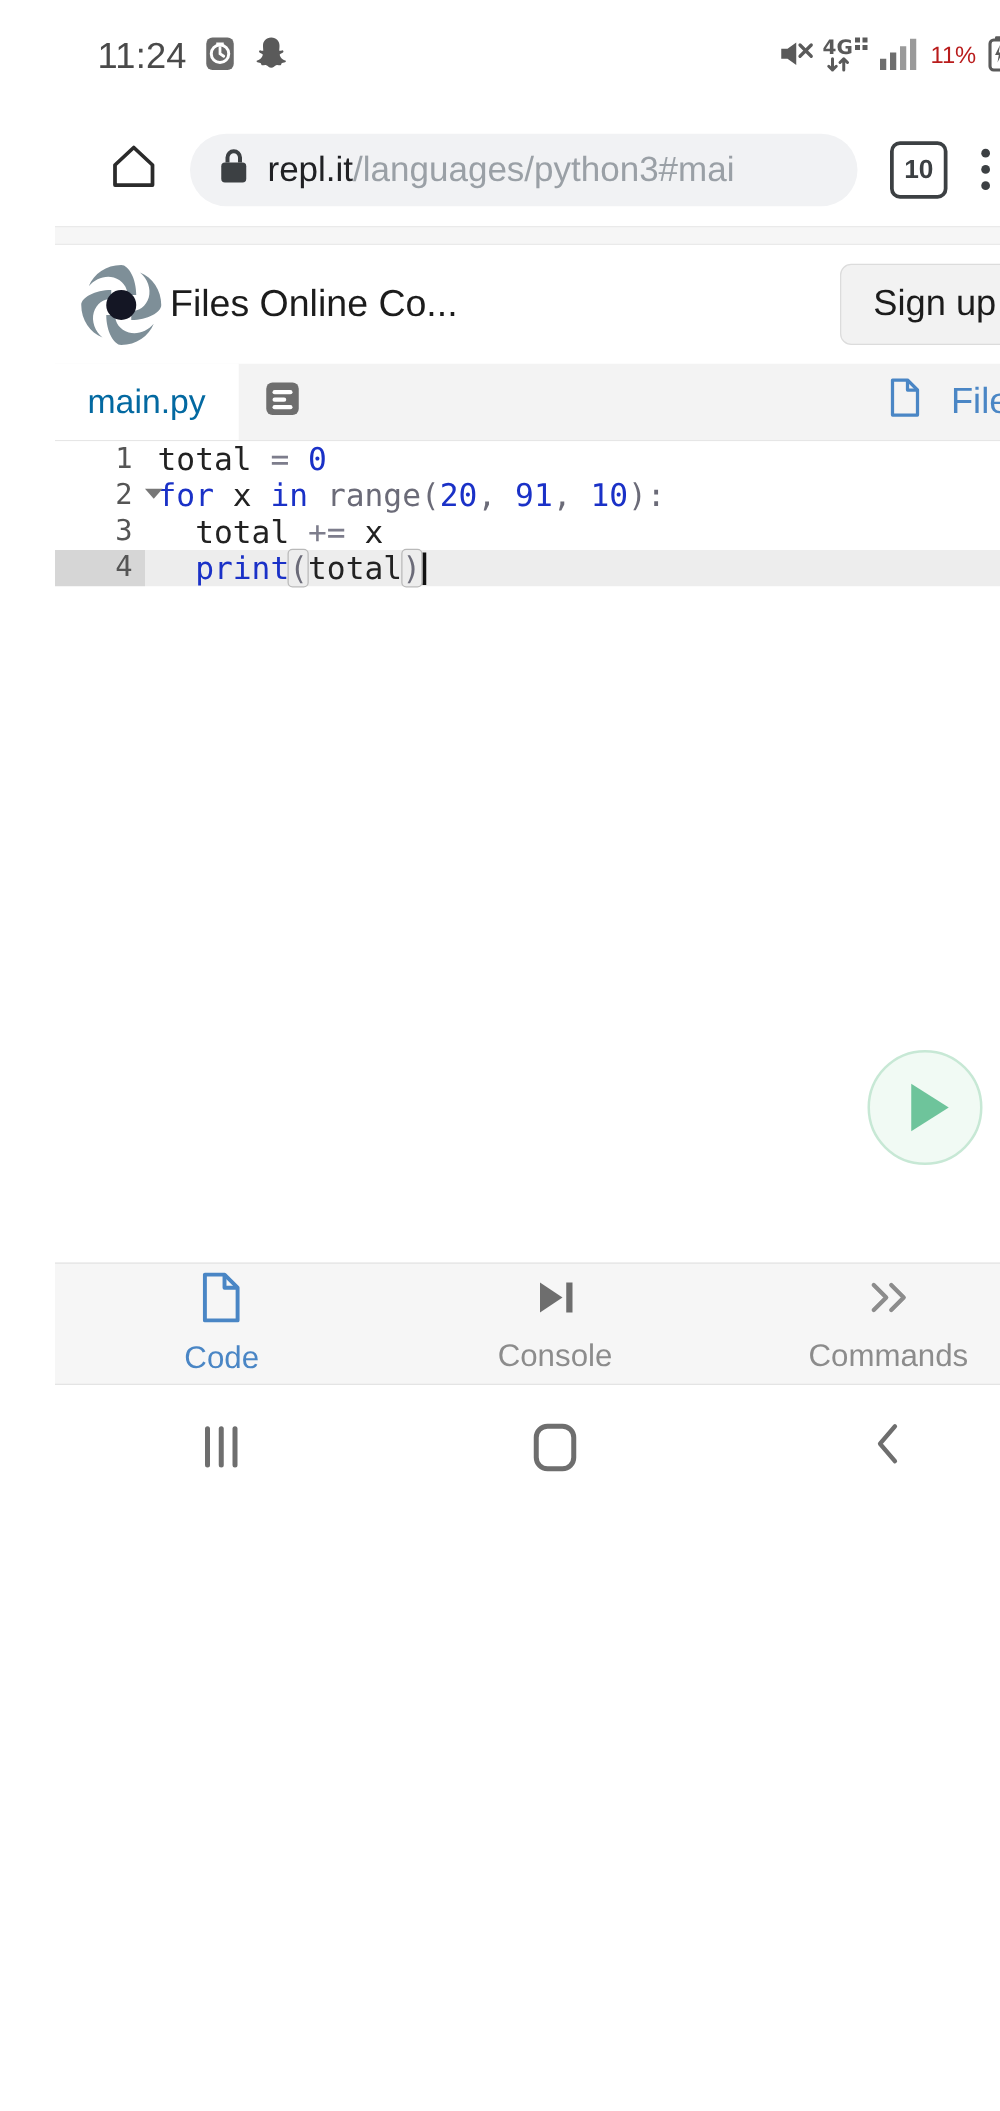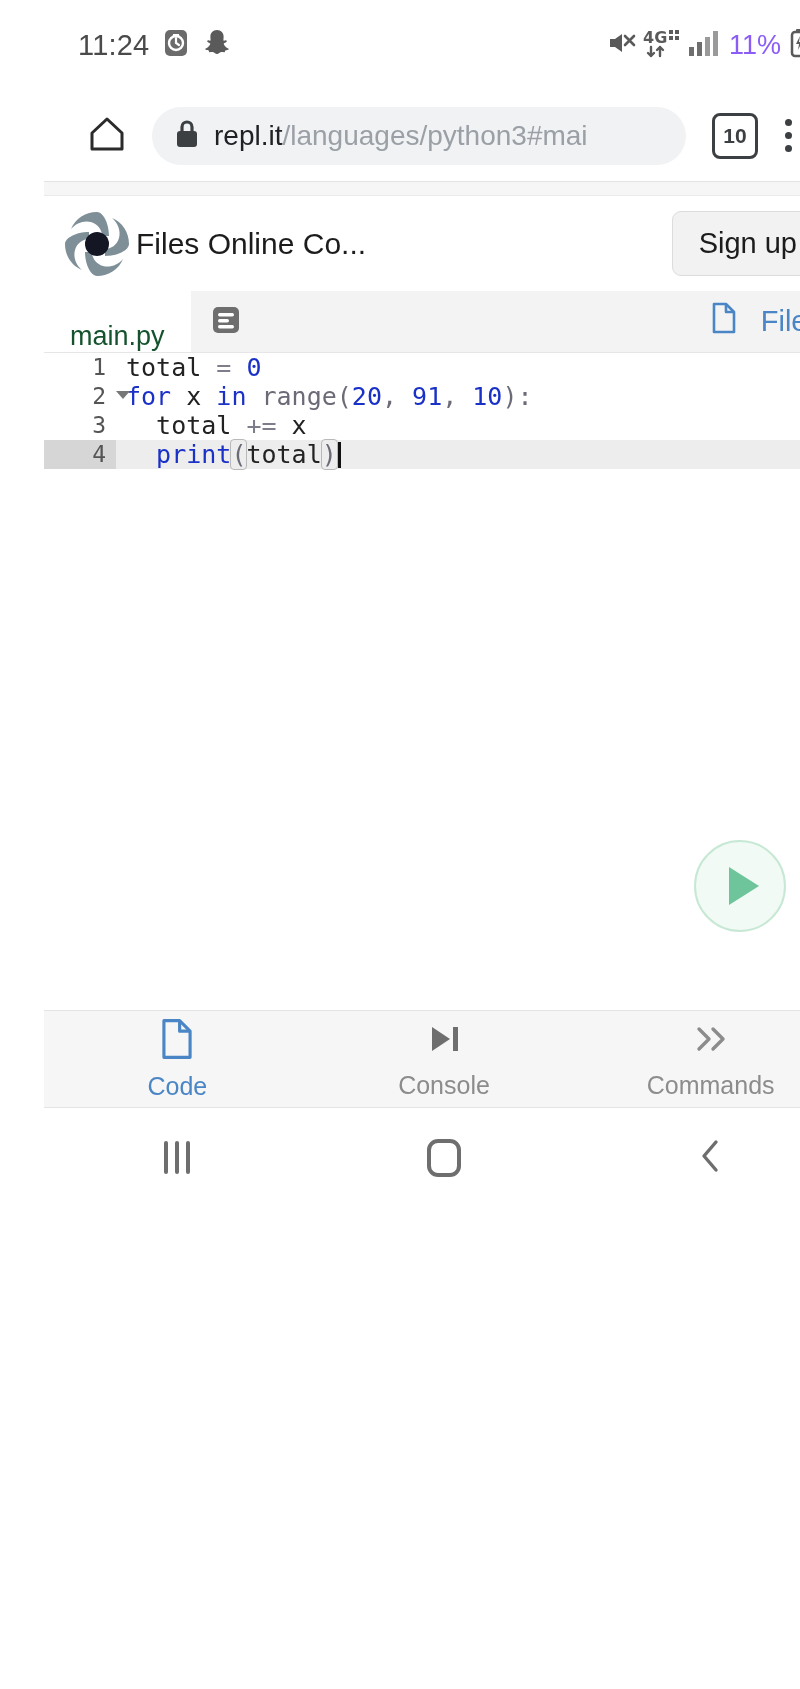--- a/index.html
+++ b/index.html
@@ -7,21 +7,21 @@
     font-family:"Liberation Sans", sans-serif; }
 
   .phone { position:relative; width:800px; height:1207px; background:#fff; overflow:hidden;margin-left:44px; }
 
   
   .statusbar { height:90px; display:flex; align-items:center;
     padding:0 34px; background:#fff; }
   .sb-left { display:flex; align-items:center; gap:14px; }
   .sb-time { font-size:29px; color:#4a4a4a; letter-spacing:.2px; }
   .sb-right { margin-left:auto; display:flex; align-items:center; gap:7px; }
-  .sb-pct { font-size:27px; color:#8b5cf6; margin-left:2px; }
+  .sb-pct { font-size:19px; color:#b91c1c; margin-left:2px; }
   .icn { display:inline-block; vertical-align:middle; }
 
   
   .browserbar { height:92px; display:flex; align-items:center;
     padding:0 34px; background:#fff; border-bottom:1px solid #e3e3e3; }
   .home-btn { width:58px; display:flex; justify-content:center; align-items:center; }
   .omnibox { flex:1; height:58px; margin:0 16px; background:#f1f2f4;
     border-radius:29px; display:flex; align-items:center; padding:0 22px;
     overflow:hidden; }
   .omnibox .lock { margin-right:14px; flex:0 0 auto; }
@@ -44,22 +44,22 @@
   .logo { width:74px; height:74px; flex:0 0 auto; }
   .apptitle { font-size:30px; color:#1c1c1c; margin-left:2px;
     white-space:nowrap; overflow:hidden; }
   .signup { margin-left:auto; background:#f2f2f2; border:1px solid #dcdcdc;
     border-radius:9px; padding:15px 26px; font-size:29px; color:#1c1c1c;
     font-family:"Liberation Sans", sans-serif;text-align:center; }
 
   
   .tabrow { height:62px; display:flex; align-items:stretch; background:#f3f3f3;
     border-bottom:1px solid #e6e6e6; }
-  .filetab { background:#fff; display:flex; align-items:flex-end;
-    padding:0 26px 0 26px; font-size:27px; color:#14532d; }
+  .filetab { background:#fff; display:flex; align-items:center;
+    padding:0 26px 0 26px; font-size:27px; color:#0369a1; }
   .fmt-icon { display:flex; align-items:center; padding:0 18px; }
   .files-link { margin-left:auto; display:flex; align-items:center; gap:24px;
     padding:0 22px; color:#4a86c5; font-size:29px; }
 
   
   .editor { position:relative; background:#fff; }
   .codeline { display:flex; align-items:flex-start; height:29px;
     font-family:"DejaVu Sans Mono", monospace; font-size:25px; line-height:29px; }
   .codeline.active .gutter { background:#d6d6d6; }
   .codeline.active .codetext { background:#ededed; }

